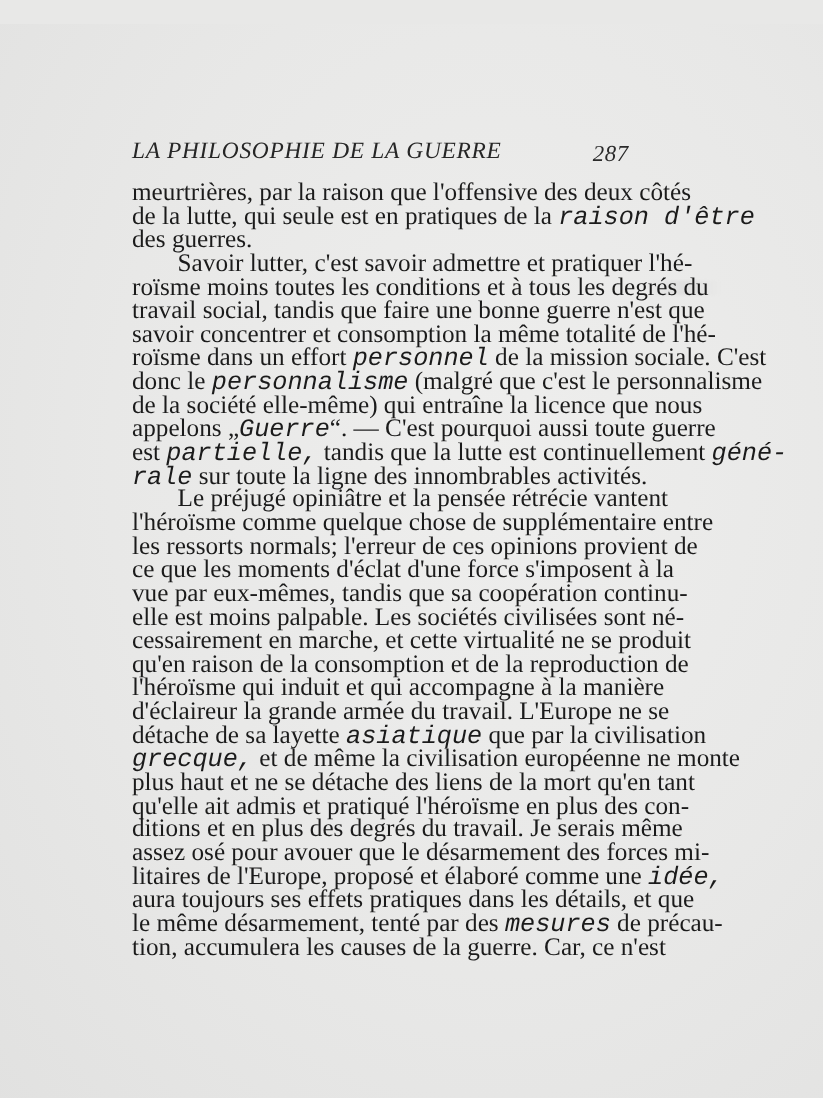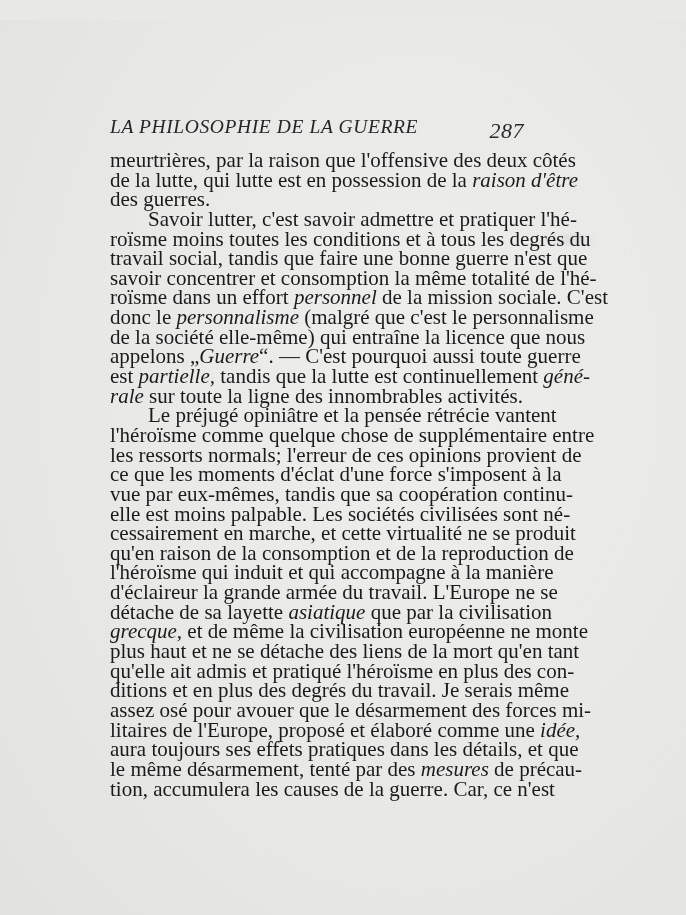--- a/index.html
+++ b/index.html
@@ -37,21 +37,21 @@
     font-size: 19.5px;
     letter-spacing: 0.6px;
     color: #262626;
     white-space: nowrap;
   }
   .page-number {
     position: absolute;
     right: 2px;
     top: 2px;
     font-style: italic;
-    font-size: 22px;
+    font-size: 19px;
     letter-spacing: 0.5px;
     color: #2a2a2a;
   }
   .body-text {
     position: absolute;
     left: 110px;
     top: 131px;
     width: 415px;
     font-size: 21px;
     line-height: 19.65px;
@@ -64,20 +64,21 @@
     height: 19.65px;
   }
   .line.last {
     text-align-last: left;
   }
   .line.indent {
     padding-left: 38px;
   }
   .line i {
     font-style: italic;
+    font-family: Liberation Mono, monospace;
   }
   .show-through {
     position: absolute;
     left: 540px;
     top: 214px;
     width: 60px;
     height: 12px;
     background: linear-gradient(90deg, rgba(200,200,200,0.0), rgba(205,205,205,0.35), rgba(200,200,200,0.0));
     filter: blur(1px);
   }
@@ -88,21 +89,21 @@
 <div class="page">
   <div class="show-through"></div>
 
   <div class="running-head">
     <span class="running-title">LA PHILOSOPHIE DE LA GUERRE</span>
     <span class="page-number">287</span>
   </div>
 
   <div class="body-text" id="body-text">
       <span class="line"><span>meurtrières, par la raison que l'offensive des deux côtés</span></span>
-      <span class="line"><span>de la lutte, qui lutte est en possession de la </span><i>raison d'être</i></span>
+      <span class="line"><span>de la lutte, qui seule est en pratiques de la </span><i>raison d'être</i></span>
       <span class="line last"><span>des guerres.</span></span>
       <span class="line indent"><span>Savoir lutter, c'est savoir admettre et pratiquer l'hé-</span></span>
       <span class="line"><span>roïsme moins toutes les conditions et à tous les degrés du</span></span>
       <span class="line"><span>travail social, tandis que faire une bonne guerre n'est que</span></span>
       <span class="line"><span>savoir concentrer et consomption la même totalité de l'hé-</span></span>
       <span class="line"><span>roïsme dans un effort </span><i>personnel</i><span> de la mission sociale. C'est</span></span>
       <span class="line"><span>donc le </span><i>personnalisme</i><span> (malgré que c'est le personnalisme</span></span>
       <span class="line"><span>de la société elle-même) qui entraîne la licence que nous</span></span>
       <span class="line"><span>appelons „</span><i>Guerre</i><span>“. — C'est pourquoi aussi toute guerre</span></span>
       <span class="line"><span>est </span><i>partielle,</i><span> tandis que la lutte est continuellement </span><i>géné-</i></span>

